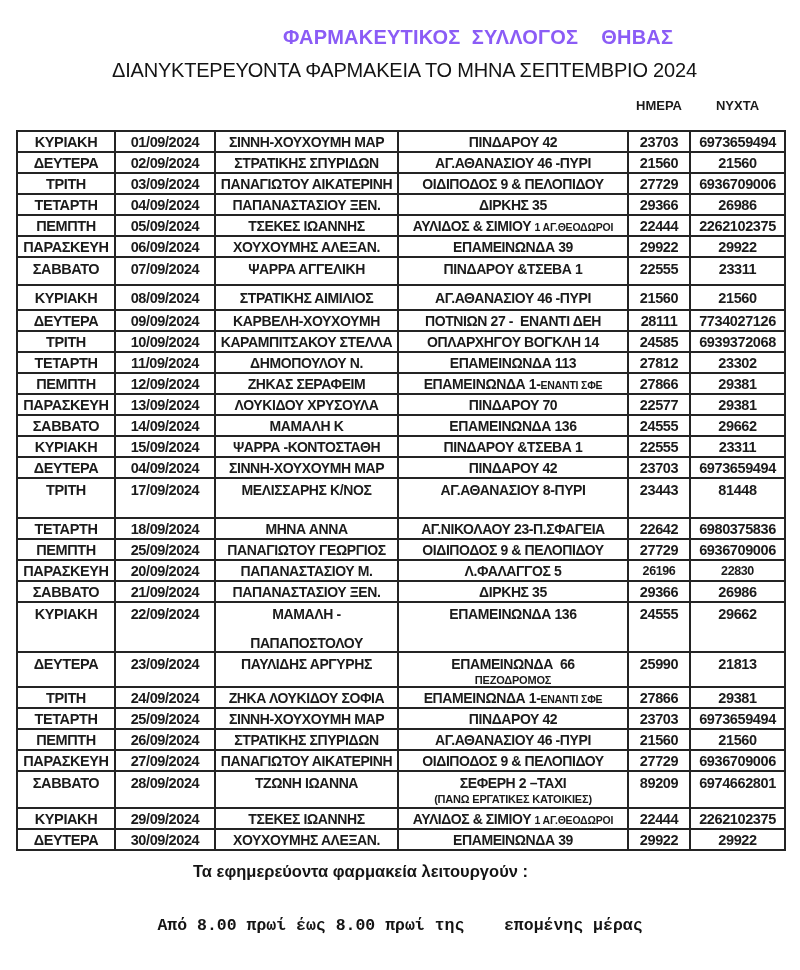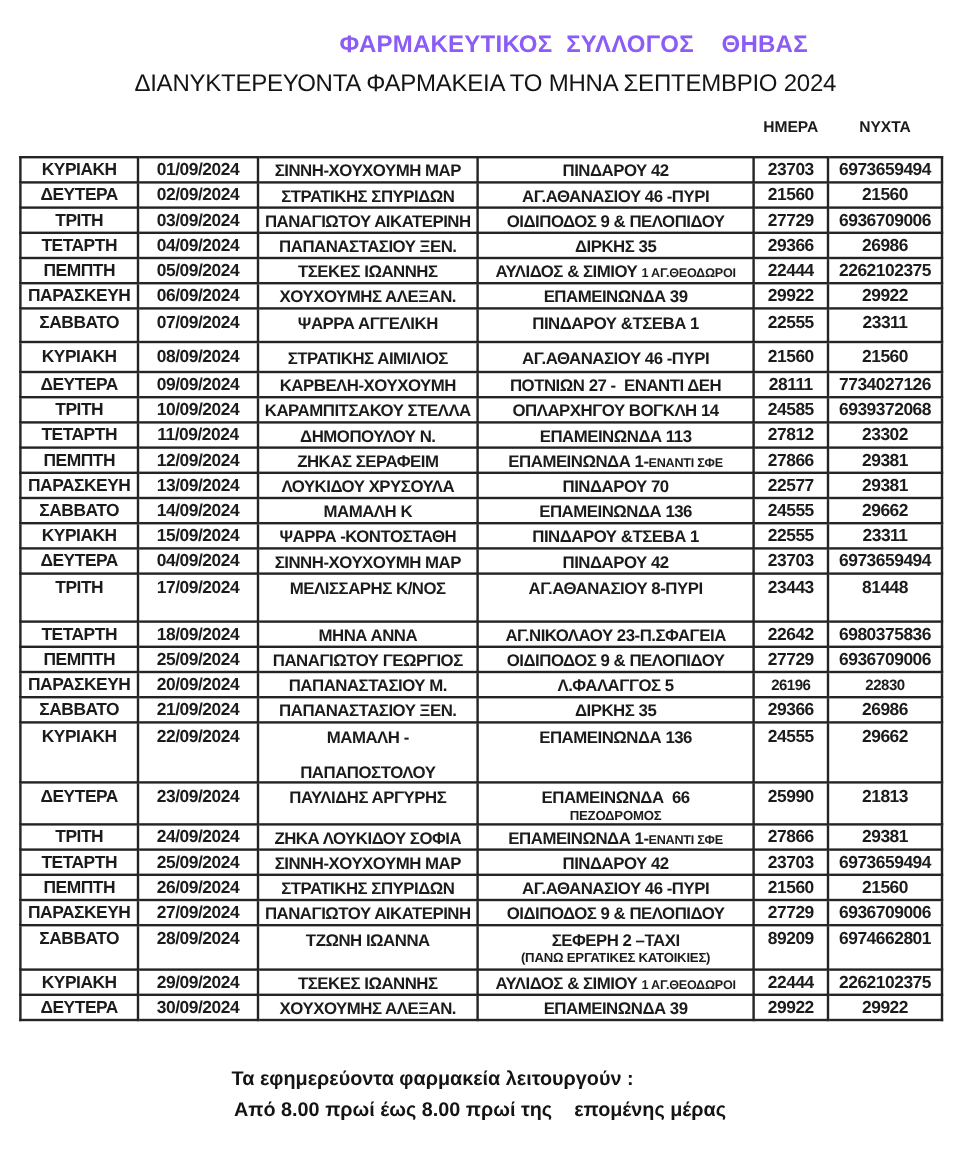--- a/index.html
+++ b/index.html
@@ -35,26 +35,26 @@
   td.c-date{font-size:14.5px;}
   td.c-name{font-size:14px;}
   td.c-addr{font-size:14px;}
   td.c-pday,td.c-pnight{font-size:14.5px;}
   tr.small-nums td.c-pday,tr.small-nums td.c-pnight{font-size:12.5px;}
   .small-inline{font-size:10.5px;letter-spacing:-0.2px;}
   .line2{font-size:14px;margin-top:13px;}
   .addr2{font-size:11px;margin-top:2px;letter-spacing:-0.2px;}
   .addr-main{white-space:pre;}
   .footer-line1{
-    position:absolute;top:890px;left:0;width:721px;text-align:center;
+    position:absolute;top:862px;left:0;width:721px;text-align:center;
     font-size:16.5px;font-weight:bold;white-space:pre;color:#141414;
   }
   .footer-line2{
     position:absolute;top:916px;left:0;width:800px;text-align:center;
-    font-size:16.5px;font-weight:bold;white-space:pre;color:#141414;
+    font-size:16.5px;font-weight:bold;white-space:pre;color:#141414;font-family:Liberation Mono, monospace;
   }
 </style>
 </head>
 <body>
 
 <div class="page">
 
   <div class="title1">ΦΑΡΜΑΚΕΥΤΙΚΟΣ  ΣΥΛΛΟΓΟΣ    ΘΗΒΑΣ</div>
   <div class="title2">ΔΙΑΝΥΚΤΕΡΕΥΟΝΤΑ ΦΑΡΜΑΚΕΙΑ ΤΟ ΜΗΝΑ ΣΕΠΤΕΜΒΡΙΟ 2024</div>
 

